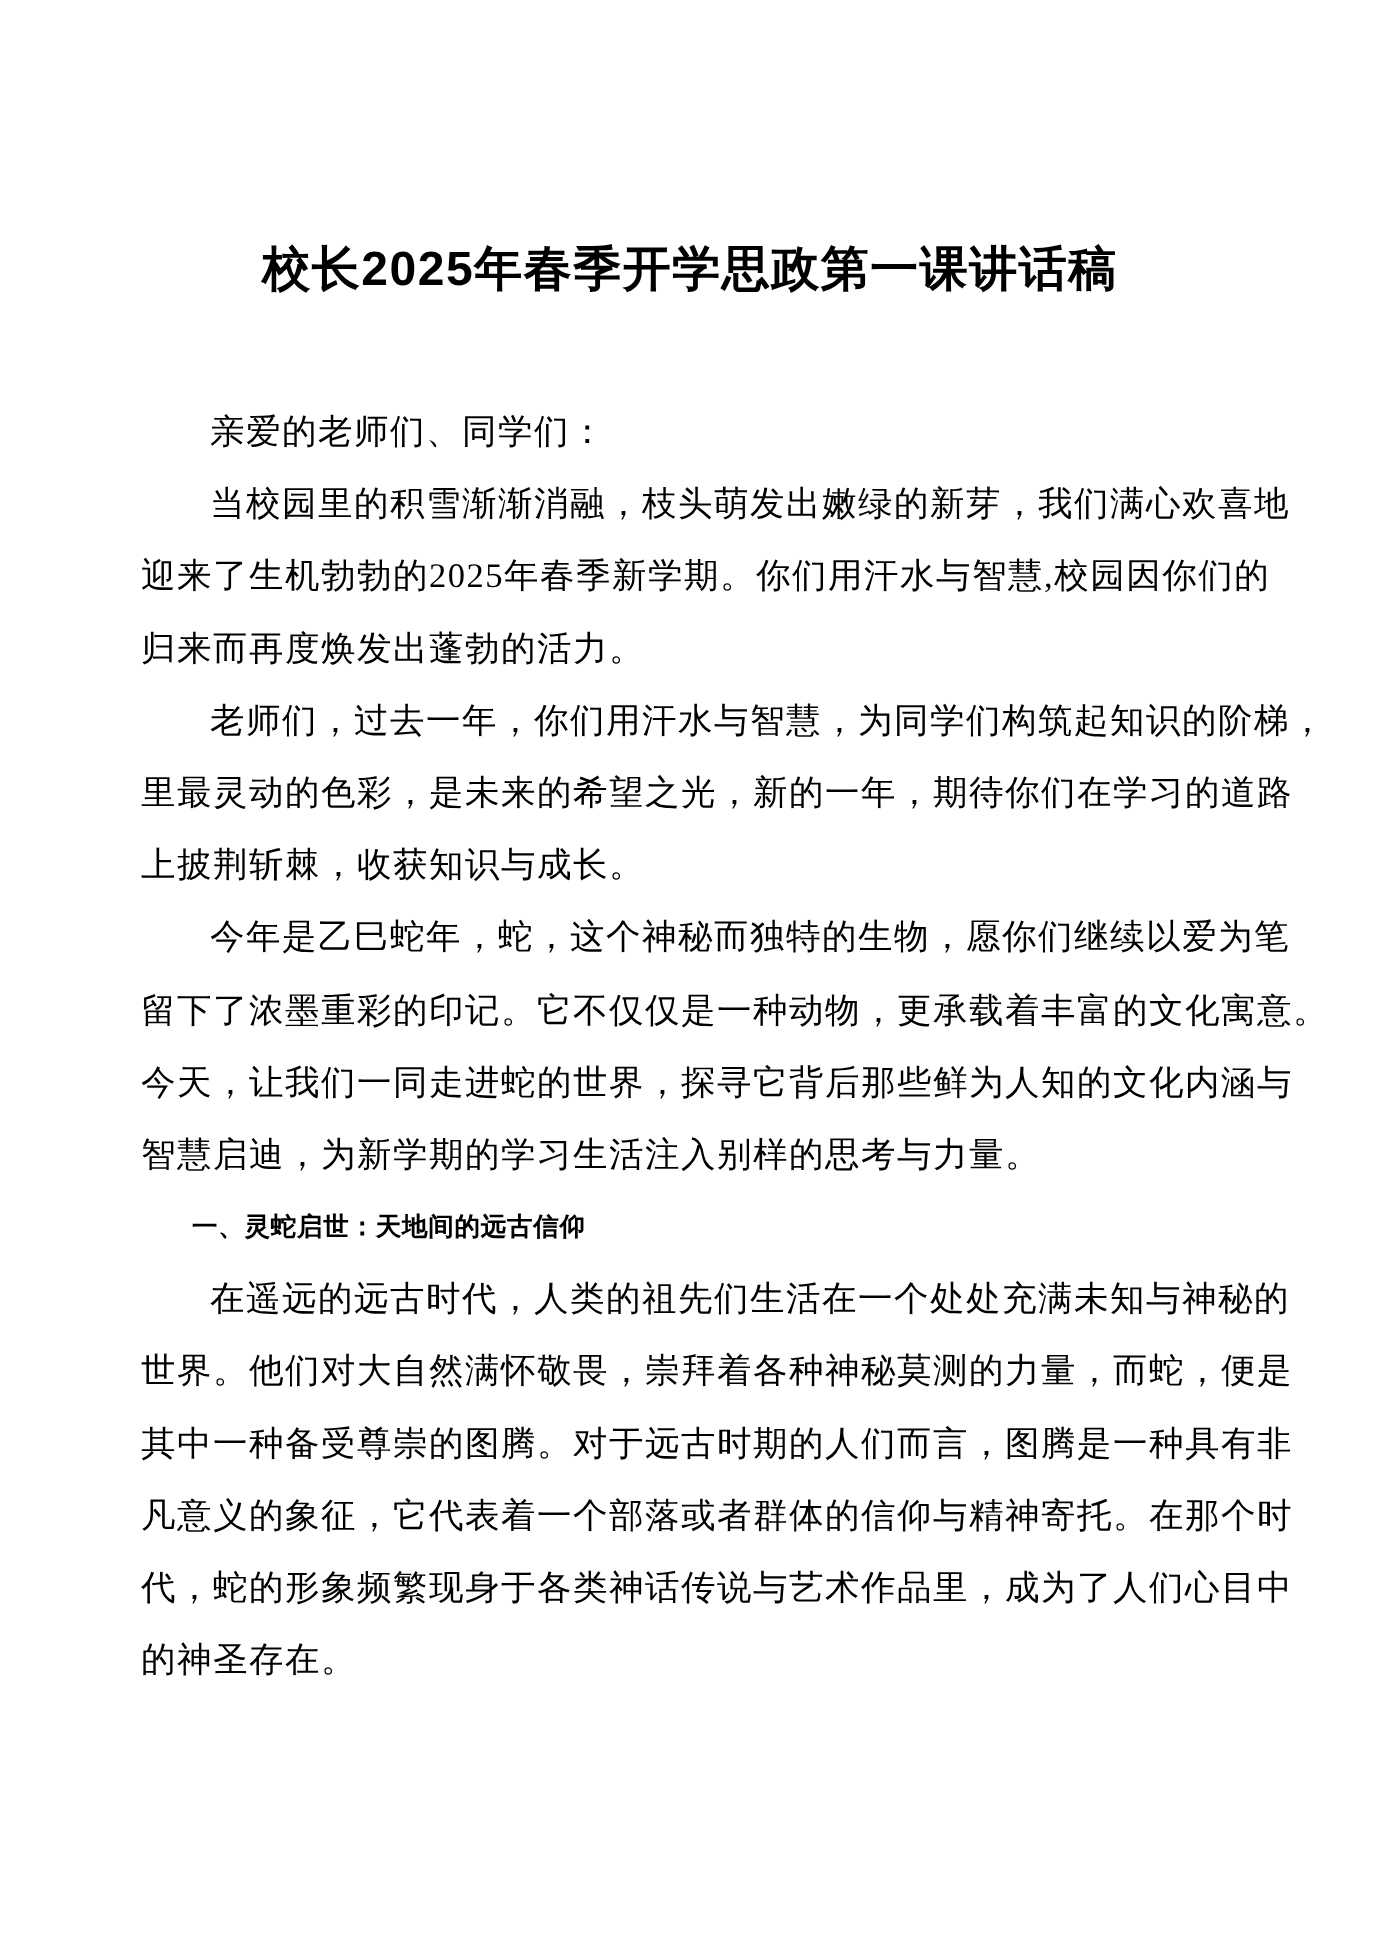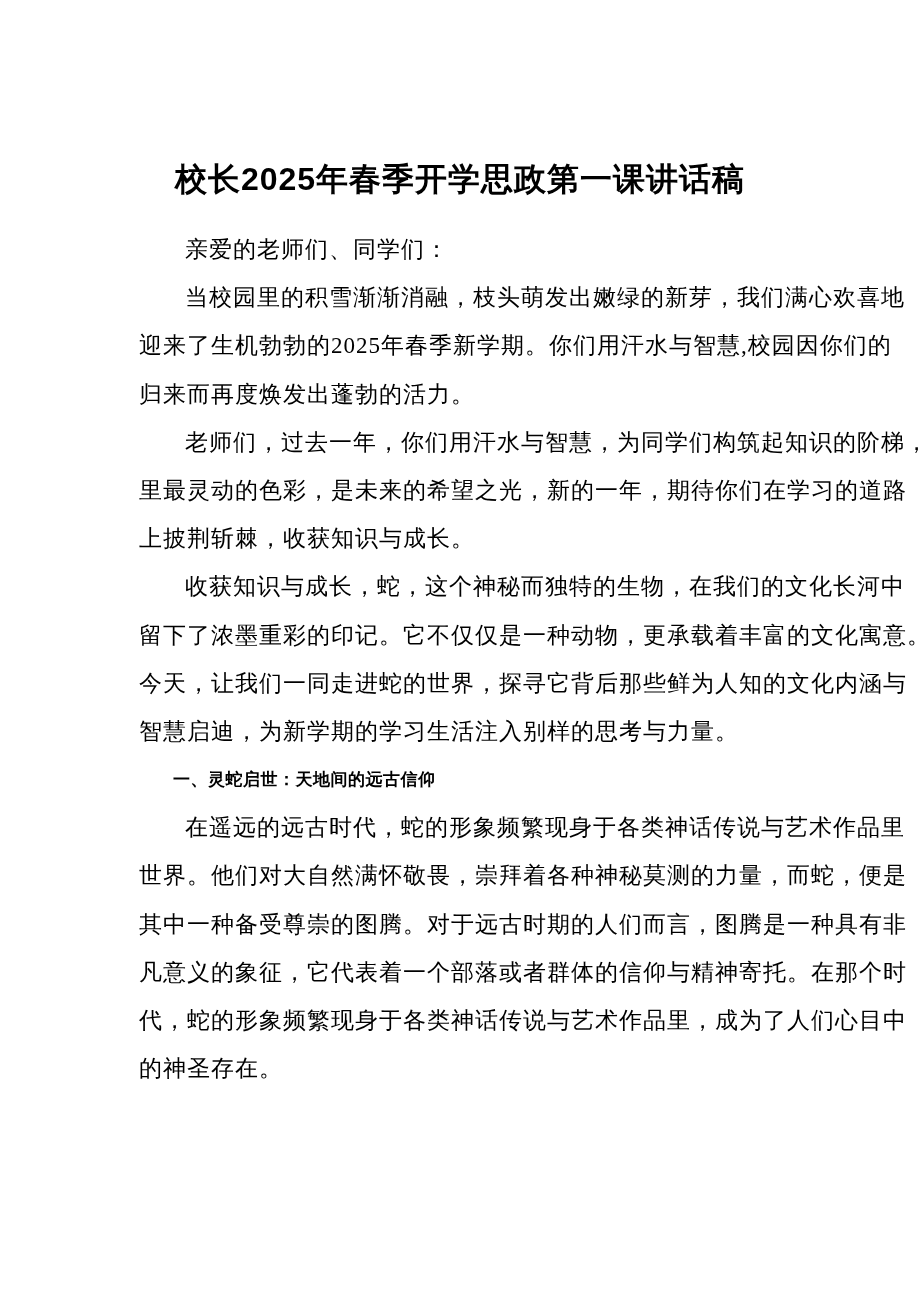--- a/index.html
+++ b/index.html
@@ -23,31 +23,30 @@
   }
   .doc-title {
     width: 732px;
     font-family: "Liberation Sans", sans-serif;
     font-weight: bold;
     font-size: 32px;
     line-height: 48px;
     letter-spacing: 1px;
     text-align: center;
     white-space: nowrap;
-    margin-bottom: 23px;
+    margin-bottom: 61px;
   }
   .line {
     font-family: "Liberation Serif", serif;
     font-size: 23px;
     line-height: 48.2px;
     height: 48.2px;
     letter-spacing: 1px;
     white-space: nowrap;
     text-align: left;
-    margin-left: 45px;
   }
   .line.indent {
     text-indent: 2em;
   }
   .line.heading {
     font-family: "Liberation Sans", sans-serif;
     font-weight: bold;
     font-size: 17px;
     letter-spacing: 0.5px;
   }
@@ -59,26 +58,26 @@
   <div class="content">
     <div class="doc-title">校长2025年春季开学思政第一课讲话稿</div>
     <div id="doc-body">
         <div class="line indent">亲爱的老师们、同学们：</div>
         <div class="line indent">当校园里的积雪渐渐消融，枝头萌发出嫩绿的新芽，我们满心欢喜地</div>
         <div class="line">迎来了生机勃勃的2025年春季新学期。你们用汗水与智慧,校园因你们的</div>
         <div class="line">归来而再度焕发出蓬勃的活力。</div>
         <div class="line indent">老师们，过去一年，你们用汗水与智慧，为同学们构筑起知识的阶梯，</div>
         <div class="line">里最灵动的色彩，是未来的希望之光，新的一年，期待你们在学习的道路</div>
         <div class="line">上披荆斩棘，收获知识与成长。</div>
-        <div class="line indent">收获知识与成长，蛇，这个神秘而独特的生物，在我们的文化长河中</div>
+        <div class="line indent">今年是乙巳蛇年，蛇，这个神秘而独特的生物，愿你们继续以爱为笔</div>
         <div class="line">留下了浓墨重彩的印记。它不仅仅是一种动物，更承载着丰富的文化寓意。</div>
         <div class="line">今天，让我们一同走进蛇的世界，探寻它背后那些鲜为人知的文化内涵与</div>
         <div class="line">智慧启迪，为新学期的学习生活注入别样的思考与力量。</div>
         <div class="line indent heading">一、灵蛇启世：天地间的远古信仰</div>
-        <div class="line indent">在遥远的远古时代，蛇的形象频繁现身于各类神话传说与艺术作品里</div>
+        <div class="line indent">在遥远的远古时代，人类的祖先们生活在一个处处充满未知与神秘的</div>
         <div class="line">世界。他们对大自然满怀敬畏，崇拜着各种神秘莫测的力量，而蛇，便是</div>
         <div class="line">其中一种备受尊崇的图腾。对于远古时期的人们而言，图腾是一种具有非</div>
         <div class="line">凡意义的象征，它代表着一个部落或者群体的信仰与精神寄托。在那个时</div>
         <div class="line">代，蛇的形象频繁现身于各类神话传说与艺术作品里，成为了人们心目中</div>
         <div class="line">的神圣存在。</div>
       </div>
   </div>
 </div>
 
 </body></html>

